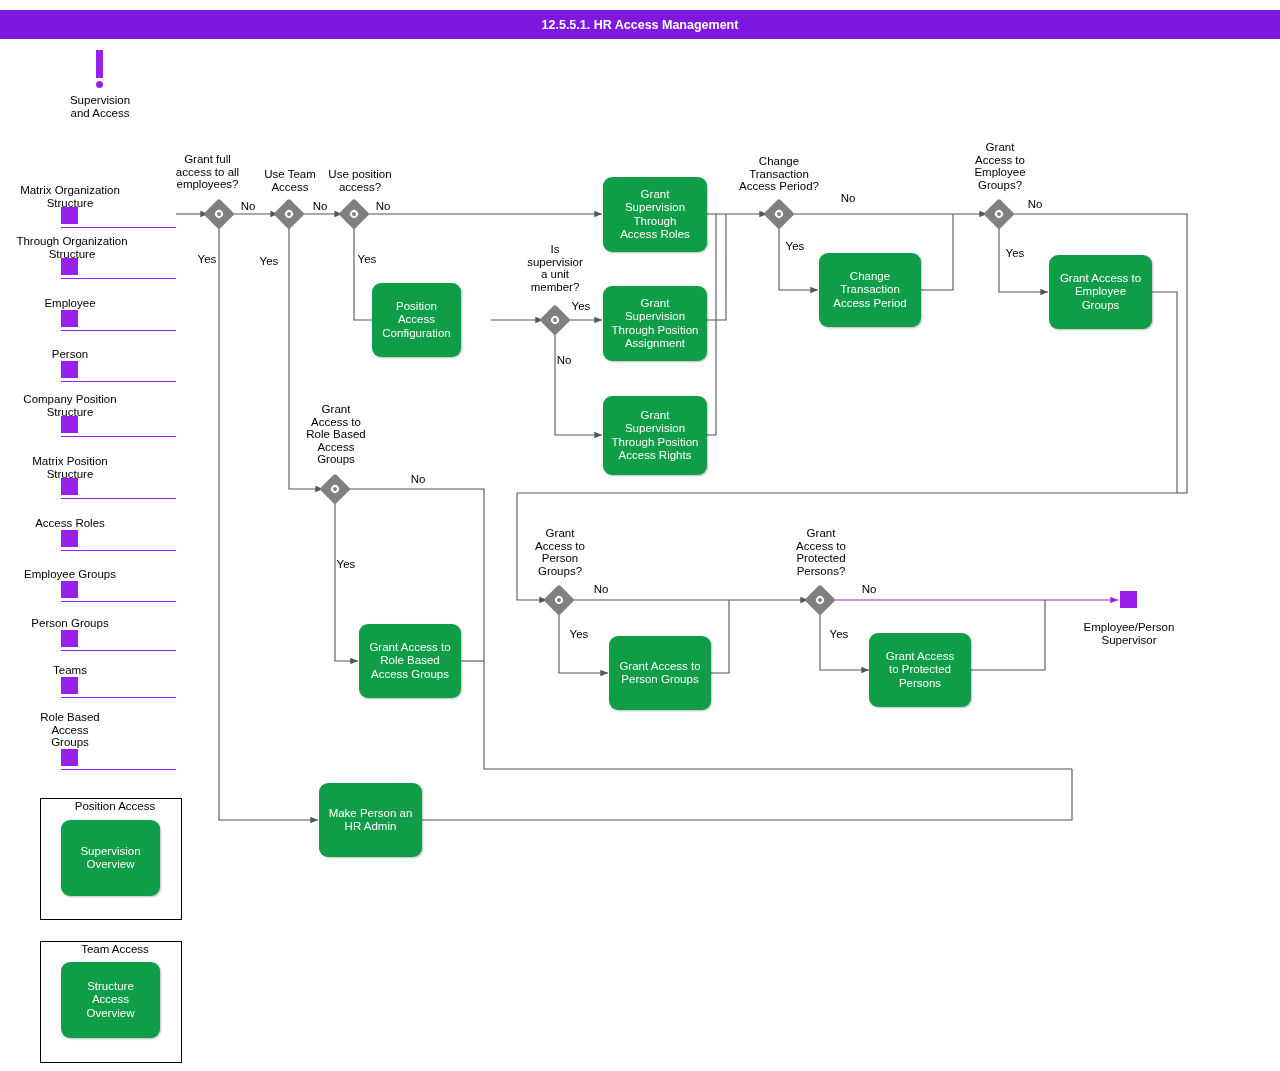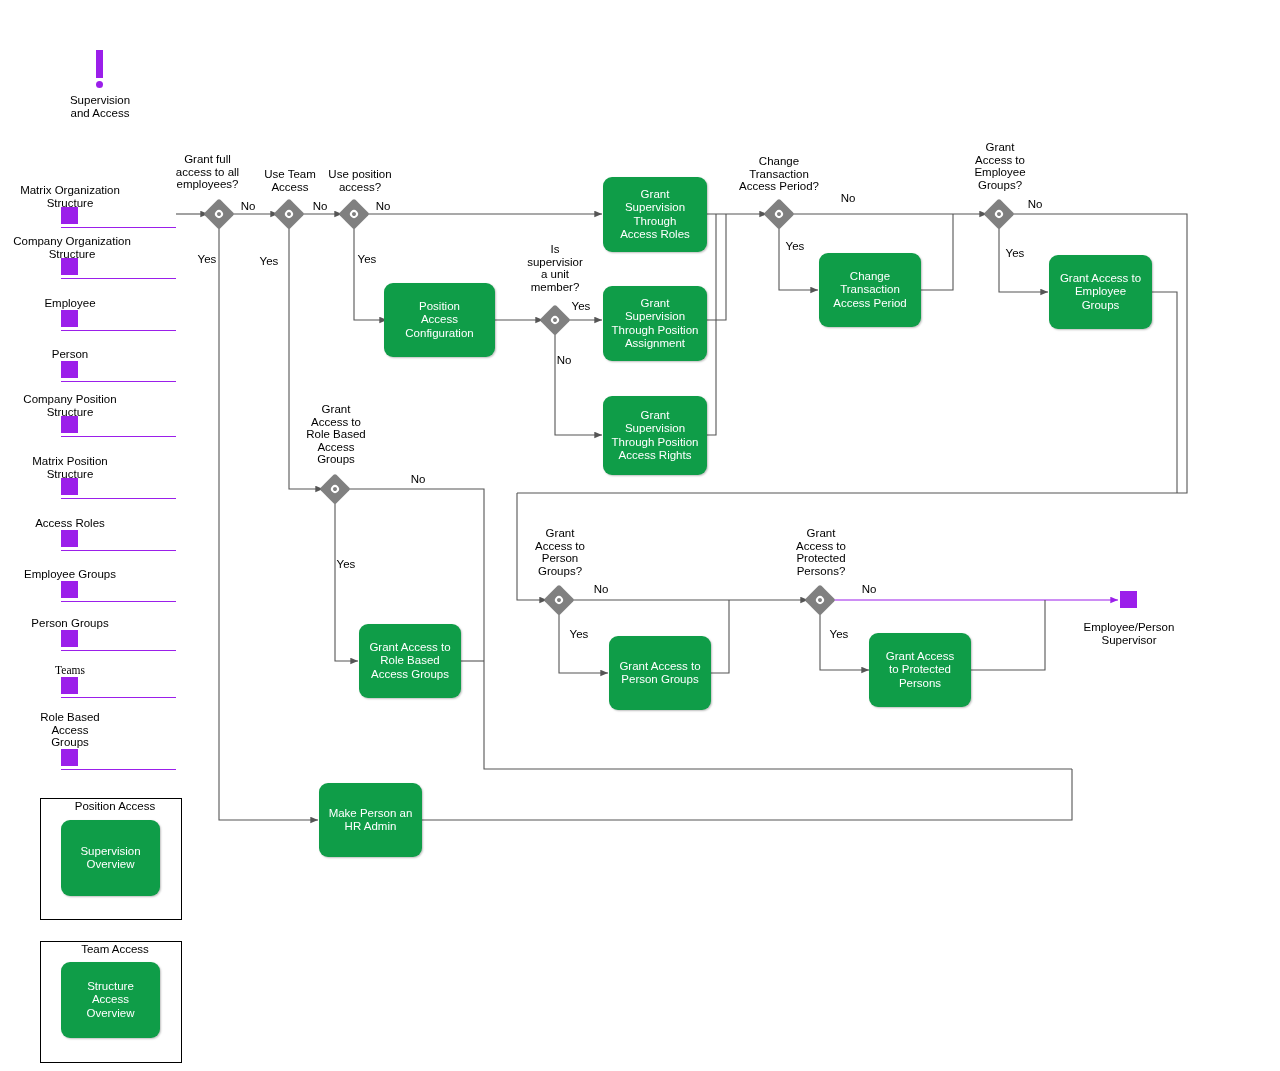--- a/index.html
+++ b/index.html
@@ -115,20 +115,21 @@
     width: 1280px;
     height: 1071px;
     pointer-events: none;
   }
 </style>
 </head>
 <body>
 
 <div id="page">
 
+  <div id="title-bar">12.5.5.1. HR Access Management</div>
 
   <svg class="wires">
     <defs>
       <marker id="ah" markerWidth="8" markerHeight="8" refX="7" refY="3" orient="auto">
         <path d="M0,0 L7,3 L0,6 z" fill="#555"></path>
       </marker>
       <marker id="ahp" markerWidth="8" markerHeight="8" refX="7" refY="3" orient="auto">
         <path d="M0,0 L7,3 L0,6 z" fill="#9B1FEA"></path>
       </marker>
     </defs>
@@ -202,21 +203,21 @@
 and Access</div>
   </div>
 
   <div>
     <div class="lbl" style="left:0px; top:184px; width:140px;">Matrix Organization
 Structure</div>
     <div class="datasq" style="left:61px; top:207px;"></div>
     <div class="dataline" style="left:61px; top:227px; width:115px;"></div>
   </div>
   <div>
-    <div class="lbl" style="left:0px; top:235px; width:144px;">Company Organization
+    <div class="lbl" style="left:0px; top:235px; width:144px;">Through Organization
 Structure</div>
     <div class="datasq" style="left:61px; top:258px;"></div>
     <div class="dataline" style="left:61px; top:278px; width:115px;"></div>
   </div>
   <div>
     <div class="lbl" style="left:0px; top:297px; width:140px;">Employee</div>
     <div class="datasq" style="left:61px; top:310px;"></div>
     <div class="dataline" style="left:61px; top:330px; width:115px;"></div>
   </div>
   <div>
@@ -245,21 +246,21 @@
     <div class="lbl" style="left:0px; top:568px; width:140px;">Employee Groups</div>
     <div class="datasq" style="left:61px; top:581px;"></div>
     <div class="dataline" style="left:61px; top:601px; width:115px;"></div>
   </div>
   <div>
     <div class="lbl" style="left:0px; top:617px; width:140px;">Person Groups</div>
     <div class="datasq" style="left:61px; top:630px;"></div>
     <div class="dataline" style="left:61px; top:650px; width:115px;"></div>
   </div>
   <div>
-    <div class="lbl" style="left:0px; top:664px; width:140px;font-family:Liberation Serif, serif;">Teams</div>
+    <div class="lbl" style="left:0px; top:664px; width:140px;">Teams</div>
     <div class="datasq" style="left:61px; top:677px;"></div>
     <div class="dataline" style="left:61px; top:697px; width:115px;"></div>
   </div>
   <div>
     <div class="lbl" style="left:0px; top:711px; width:140px;">Role Based
 Access
 Groups</div>
     <div class="datasq" style="left:61px; top:749px;"></div>
     <div class="dataline" style="left:61px; top:769px; width:115px;"></div>
   </div>
@@ -328,21 +329,21 @@
 Access to
 Protected
 Persons?</div>
   <div class="lbl" style="left:857px; top:583px; width:24px;">No</div>
   <div class="lbl" style="left:826px; top:628px; width:26px;">Yes</div>
 
   <div class="proc" style="left:603px; top:177px; width:104px; height:75px;">Grant
 Supervision
 Through
 Access Roles</div>
-  <div class="proc" style="left:384px; top:283px; width:111px; height:74px;">Position
+  <div class="proc" style="left:372px; top:283px; width:89px; height:74px;">Position
 Access
 Configuration</div>
   <div class="proc" style="left:603px; top:286px; width:104px; height:75px;">Grant
 Supervision
 Through Position
 Assignment</div>
   <div class="proc" style="left:603px; top:396px; width:104px; height:79px;">Grant
 Supervision
 Through Position
 Access Rights</div>

